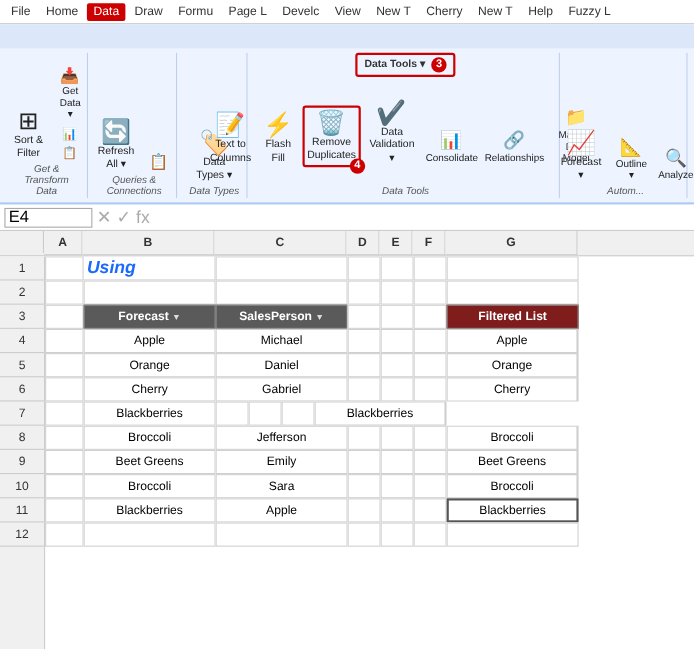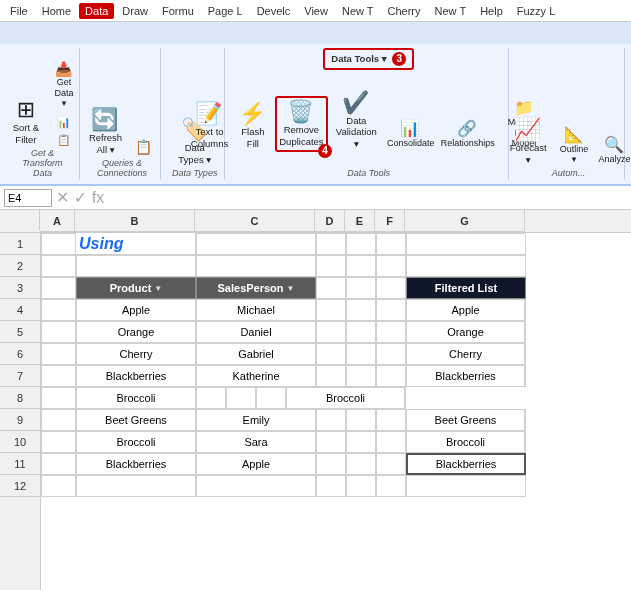--- a/index.html
+++ b/index.html
@@ -90,24 +90,24 @@
     .formula-bar {
       display: flex;
       align-items: center;
       height: 24px;
       background: #fff;
       border-bottom: 1px solid #ccc;
       padding: 0 4px;
       gap: 4px;
     }
     .cell-ref {
-      width: 48px;
+      width: 80px;
       border: 1px solid #aaa;
       height: 18px;
-      font-size: 11px;
+      font-size: 15px;
       padding: 0 3px;
       display: flex;
       align-items: center;
     }
     .formula-bar-sep { color: #aaa; font-size: 16px; }
     .formula-input {
       flex: 1;
       height: 18px;
       border: none;
       font-size: 11px;
@@ -410,31 +410,31 @@
         <div class="cell col-c data-cell"></div>
         <div class="cell col-d data-cell"></div>
         <div class="cell col-e data-cell"></div>
         <div class="cell col-f data-cell"></div>
         <div class="cell col-g data-cell"></div>
       </div>
 
       <div class="sheet-row">
         <div class="cell col-a data-cell"></div>
         <div class="cell col-b header-cell">
-          <span>Product</span>
+          <span>Forecast</span>
           <span class="filter-arrow">▼</span>
         </div>
         <div class="cell col-c header-cell">
           <span>SalesPerson</span>
           <span class="filter-arrow">▼</span>
         </div>
         <div class="cell col-d data-cell"></div>
         <div class="cell col-e data-cell"></div>
         <div class="cell col-f data-cell"></div>
-        <div class="cell col-g header-cell" style="background:#0f172a;">
+        <div class="cell col-g header-cell" style="background:#7f1d1d;">
           <span>Filtered List</span>
         </div>
       </div>
 
       <div class="sheet-row">
         <div class="cell col-a data-cell"></div>
         <div class="cell col-b data-cell">Apple</div>
         <div class="cell col-c data-cell">Michael</div>
         <div class="cell col-d data-cell"></div>
         <div class="cell col-e data-cell"></div>
@@ -458,30 +458,30 @@
         <div class="cell col-c data-cell">Gabriel</div>
         <div class="cell col-d data-cell"></div>
         <div class="cell col-e data-cell"></div>
         <div class="cell col-f data-cell"></div>
         <div class="cell col-g filtered-cell">Cherry</div>
       </div>
 
       <div class="sheet-row">
         <div class="cell col-a data-cell"></div>
         <div class="cell col-b data-cell">Blackberries</div>
-        <div class="cell col-c data-cell">Katherine</div>
         <div class="cell col-d data-cell"></div>
         <div class="cell col-e data-cell"></div>
         <div class="cell col-f data-cell"></div>
         <div class="cell col-g filtered-cell">Blackberries</div>
       </div>
 
       <div class="sheet-row">
         <div class="cell col-a data-cell"></div>
         <div class="cell col-b data-cell">Broccoli</div>
+        <div class="cell col-c data-cell">Jefferson</div>
         <div class="cell col-d data-cell"></div>
         <div class="cell col-e data-cell"></div>
         <div class="cell col-f data-cell"></div>
         <div class="cell col-g filtered-cell">Broccoli</div>
       </div>
 
       <div class="sheet-row">
         <div class="cell col-a data-cell"></div>
         <div class="cell col-b data-cell">Beet Greens</div>
         <div class="cell col-c data-cell">Emily</div>

